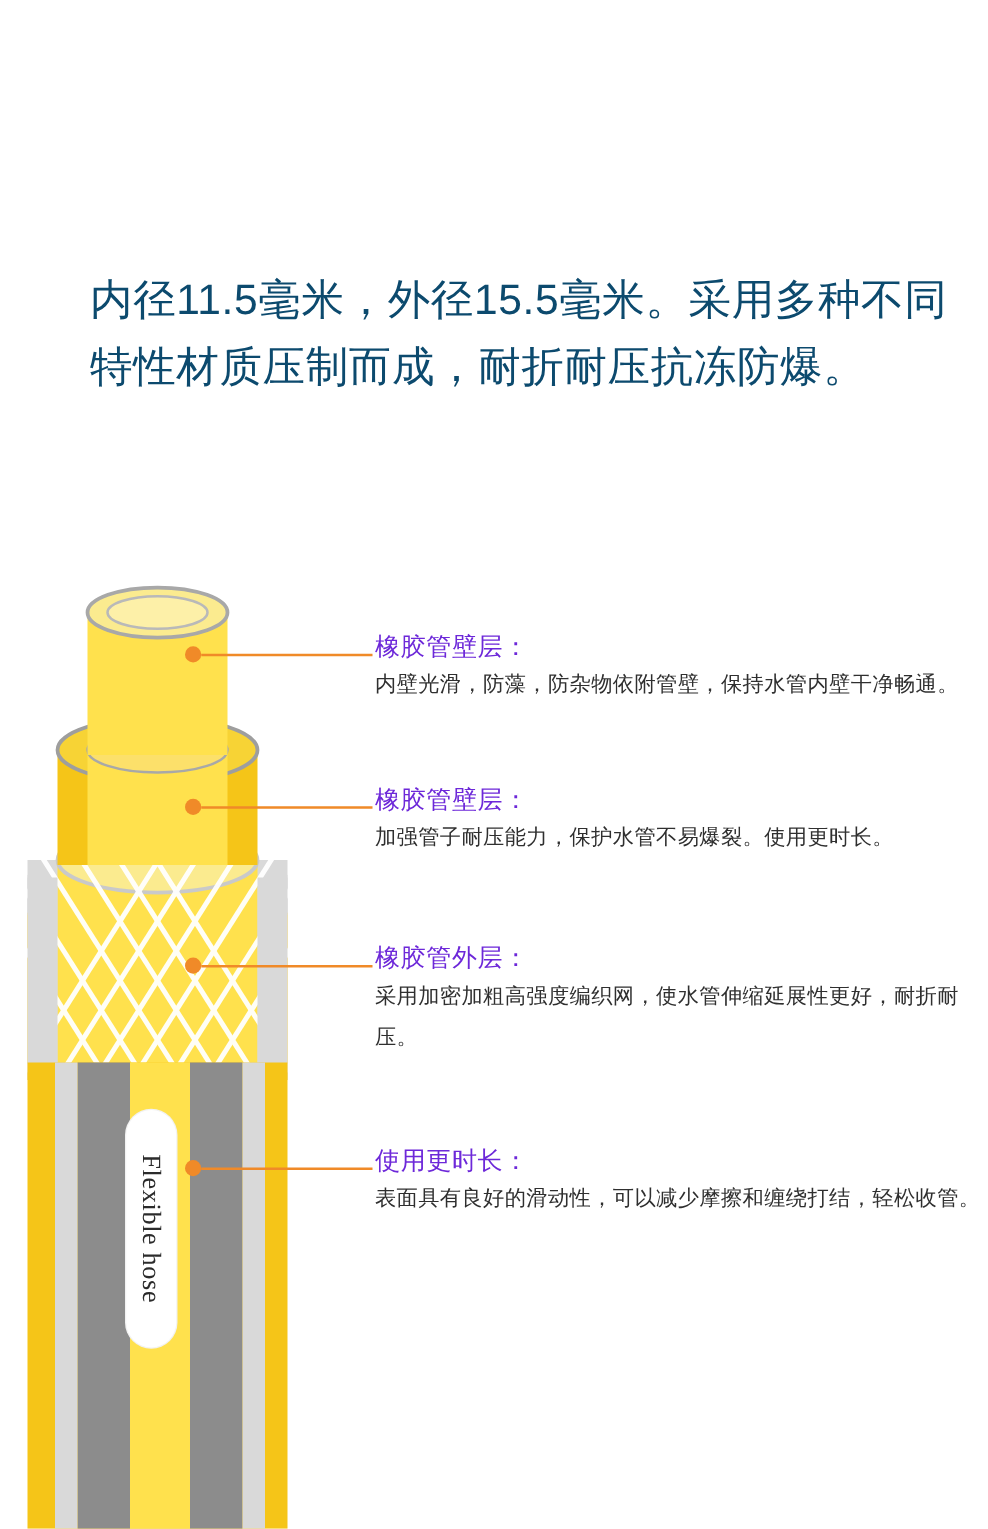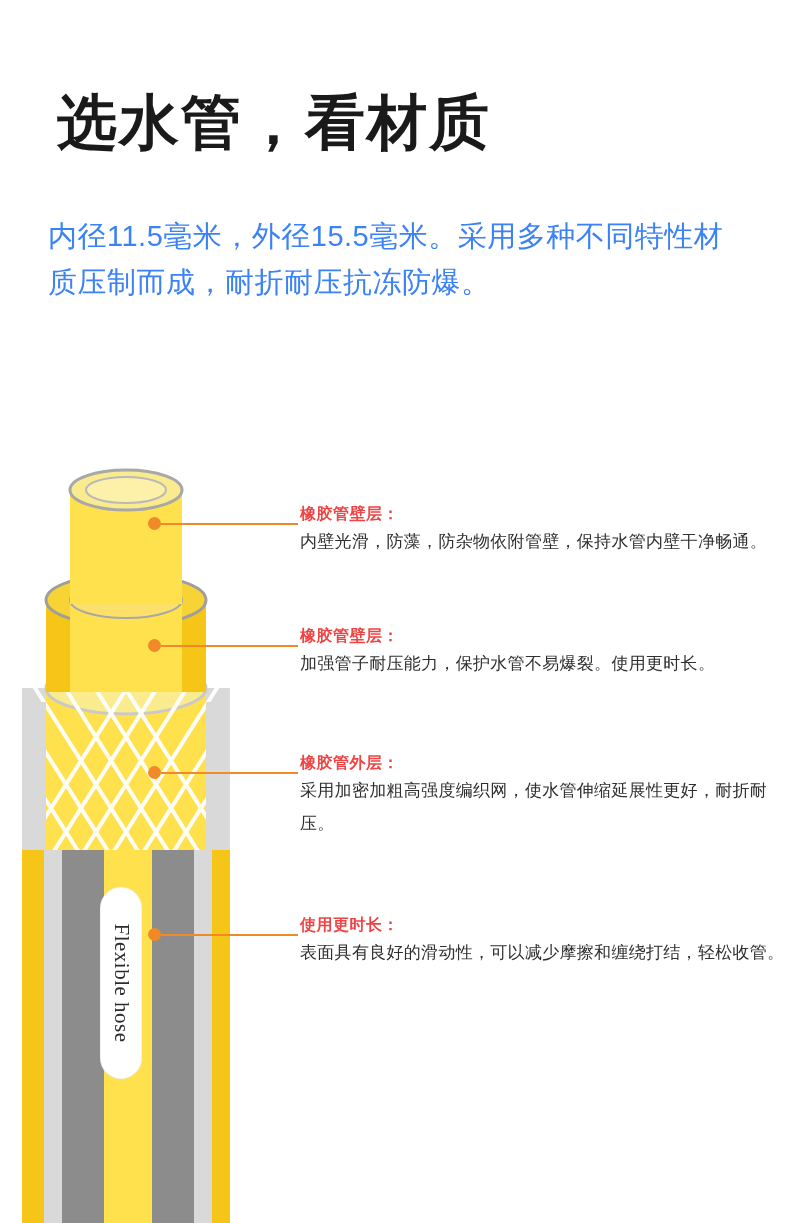--- a/index.html
+++ b/index.html
@@ -27,25 +27,25 @@
     top: 88px;
     font-size: 60px;
     font-weight: bold;
     color: #1a1a1a;
     letter-spacing: 2px;
     line-height: 1.15;
     white-space: nowrap;
   }
   .subtitle {
     position: absolute;
-    left: 48px;
+    left: 72px;
     top: 213px;
     width: 690px;
-    font-size: 29px;
-    color: #3b82f6;
+    font-size: 34px;
+    color: #0c4a6e;
     line-height: 1.6;
     letter-spacing: 0.5px;
   }
 
   
   .hose-figure {
     position: absolute;
     left: 0px;
     top: 430px;
     width: 300px;
@@ -94,23 +94,23 @@
     left: 13px;
     top: 6px;
     height: 2px;
     background: #f08a28;
   }
   .callout .text-block {
     position: absolute;
     width: 500px;
   }
   .callout .heading {
-    color: #ef4444;
-    font-size: 16px;
-    font-weight: bold;
+    color: #6d28d9;
+    font-size: 20px;
+    font-weight: normal;
     letter-spacing: 0.5px;
   }
   .callout .body {
     color: #2f2f2f;
     font-size: 17px;
     line-height: 1.95;
     letter-spacing: 0.3px;
   }
 
   
@@ -130,21 +130,20 @@
   #callout-3 .leader { width: 137px; }
   #callout-3 .text-block { left: 152px; top: -13px; }
   .heading-row { display: block; white-space: nowrap; }
   .heading-row .heading { display: inline; }
 </style>
 </head>
 <body>
 
 <div class="page">
 
-  <div class="title">选水管，看材质</div>
   <div class="subtitle">内径11.5毫米，外径15.5毫米。采用多种不同特性材质压制而成，耐折耐压抗冻防爆。</div>
 
   <div class="hose-figure">
     <svg width="300" height="793" viewBox="0 0 300 793" xmlns="http://www.w3.org/2000/svg">
       <defs>
         <clipPath id="clipMesh">
           <path d="M18,258 L232,258 L232,430 L18,430 Z"></path>
         </clipPath>
         <clipPath id="clipBody">
           <rect x="0" y="420" width="260" height="380"></rect>

